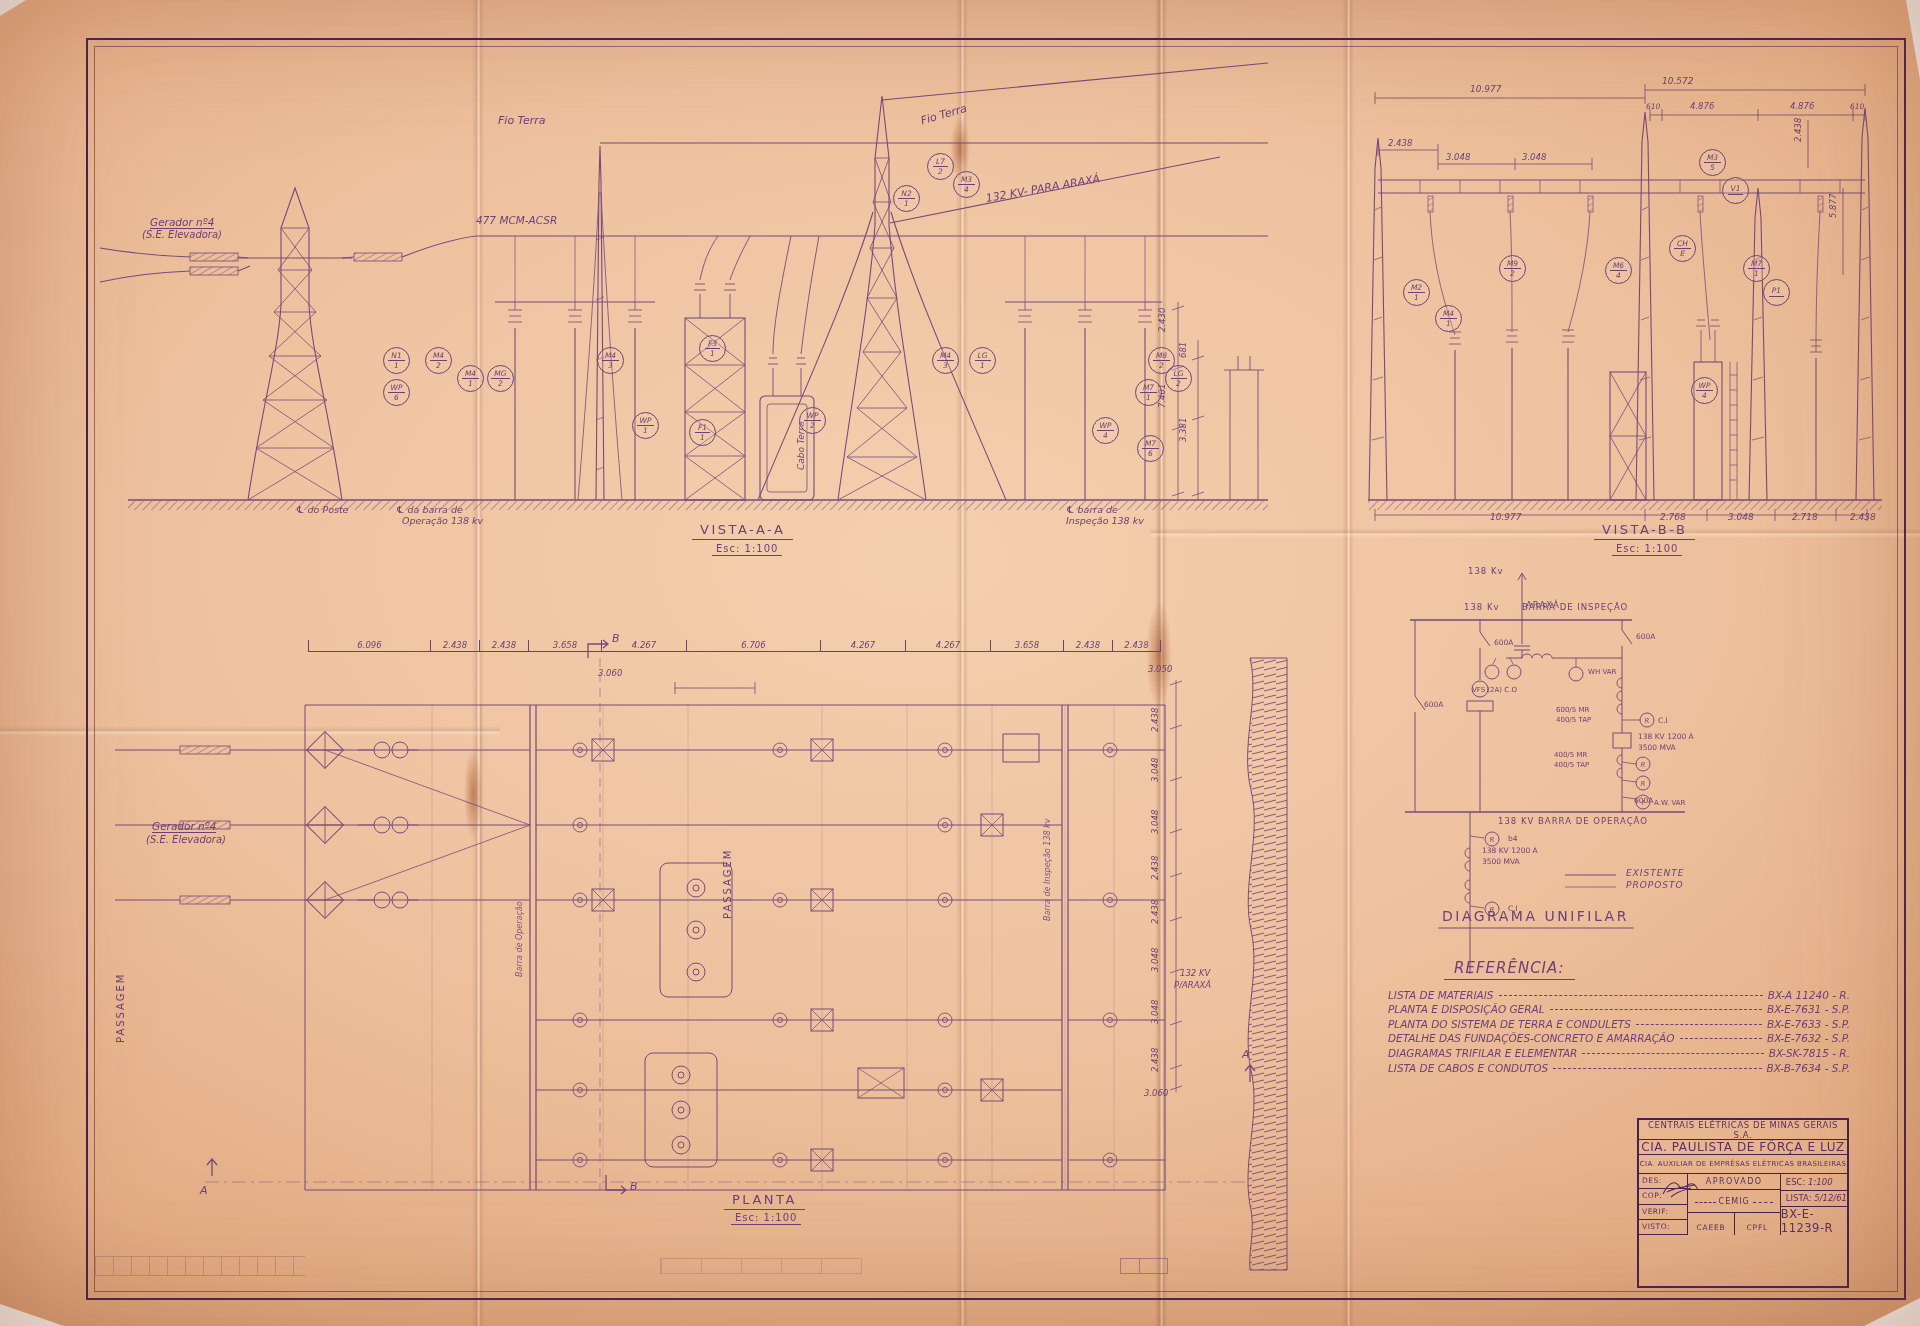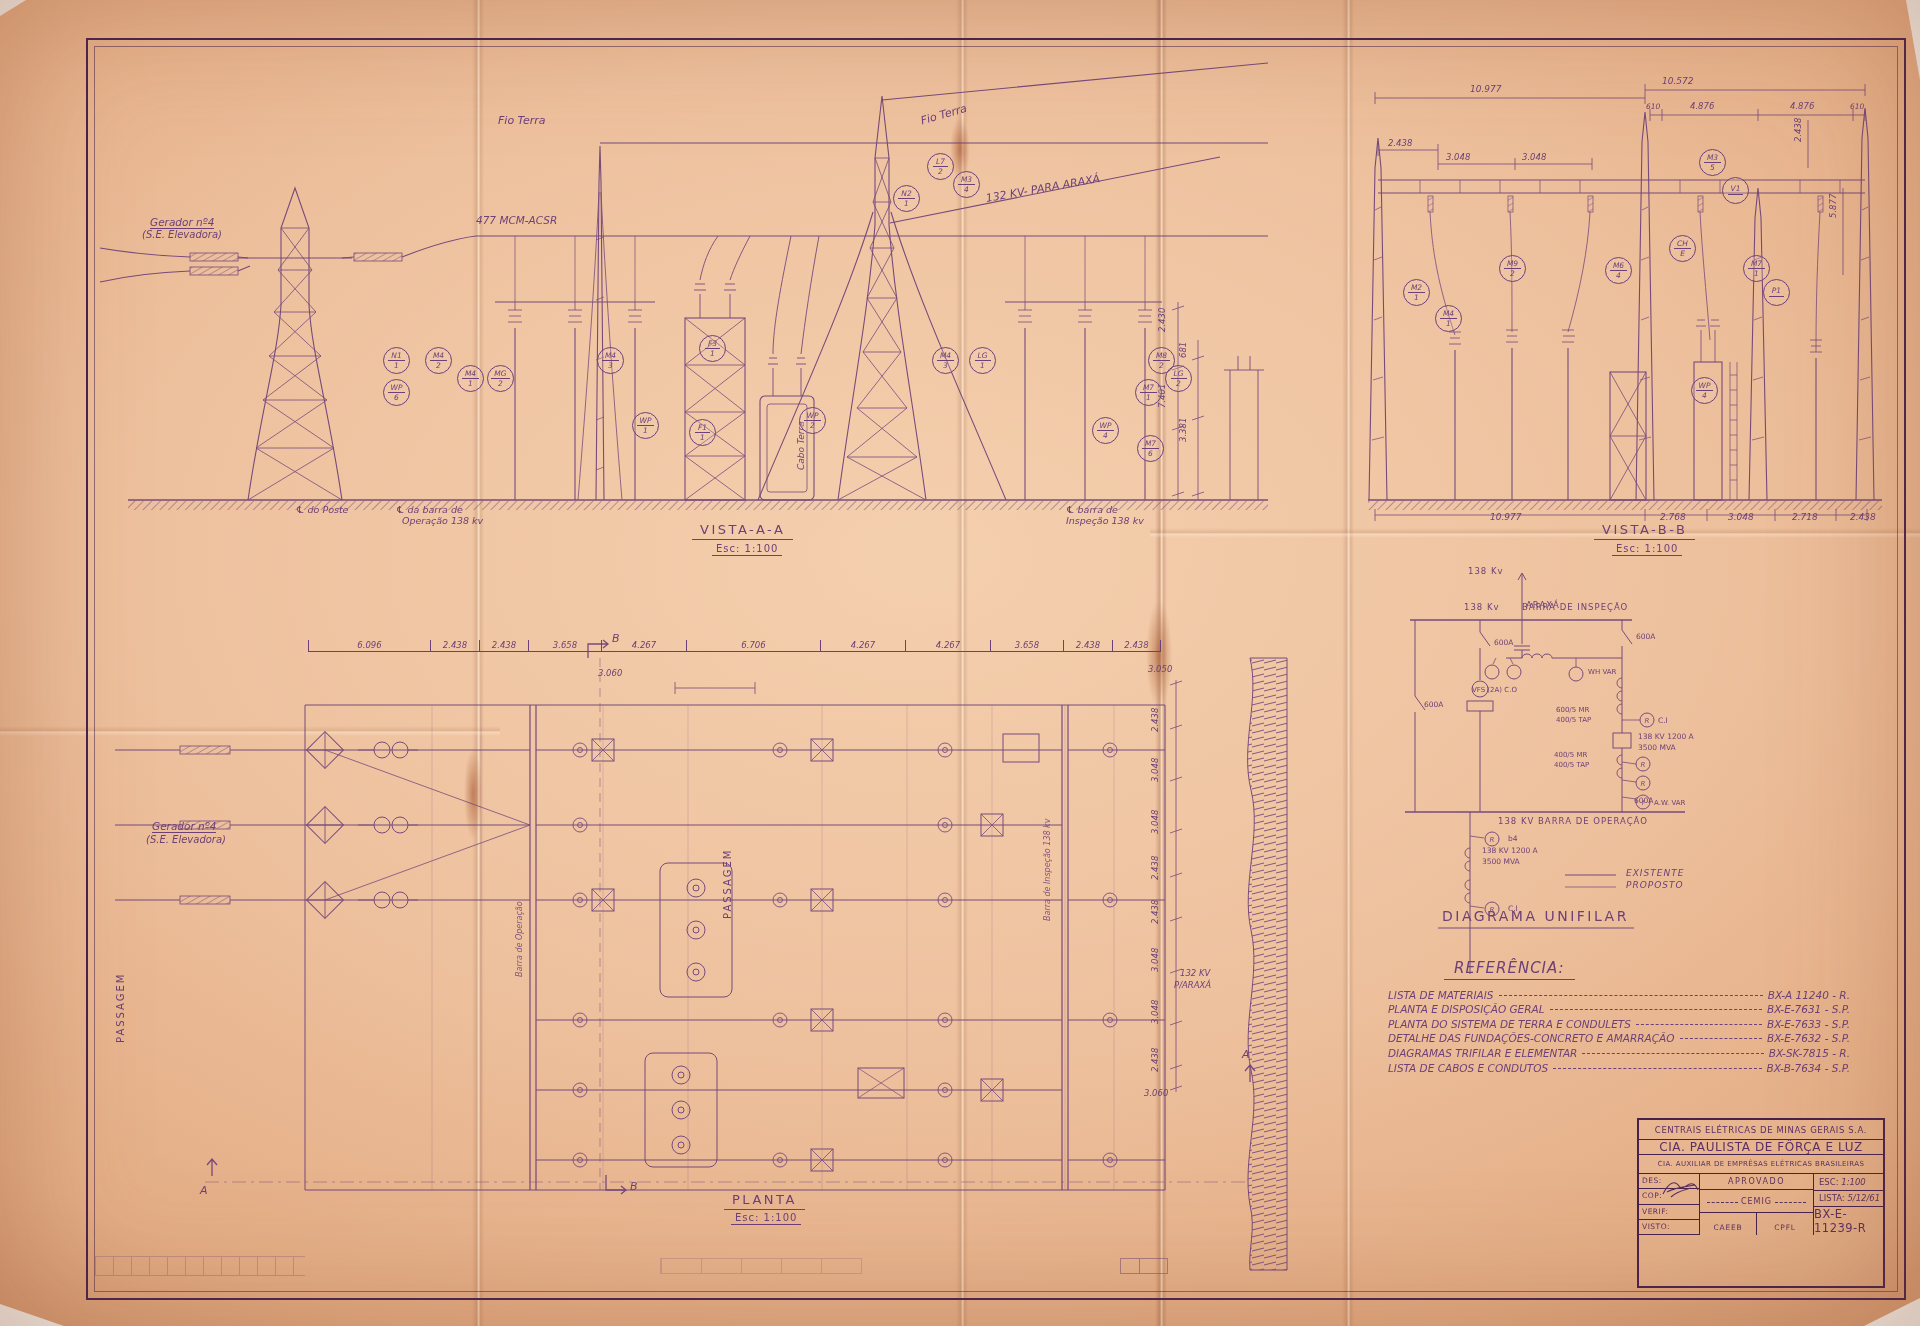--- a/index.html
+++ b/index.html
@@ -44,21 +44,21 @@
   .dc:last-child{border-right:1px solid var(--ink)}
   .dc span{position:absolute;bottom:1px;left:50%;transform:translateX(-50%);
       font:italic 8.5px "DejaVu Sans",sans-serif;color:var(--ink);white-space:nowrap}
   
   .ref{position:absolute;color:var(--ink)}
   .ref-title{font:italic 15px "DejaVu Sans",sans-serif;letter-spacing:1px;border-bottom:1.2px solid var(--ink);
       display:inline-block;margin-left:56px;padding:0 10px 2px}
   .ref-row{display:flex;align-items:baseline;font:italic 10.5px "DejaVu Sans",sans-serif;margin-top:2.6px}
   .ref-fill{flex:1;border-bottom:1.3px dashed var(--ink);margin:0 5px;transform:translateY(-3px)}
   
-  .tb{position:absolute;left:1637px;top:1118px;width:248px;height:170px;border:2px solid var(--dark);
+  .tb{position:absolute;left:1637px;top:1118px;width:212px;height:170px;border:2px solid var(--dark);
       color:var(--tb);box-sizing:border-box;background:rgba(246,214,184,.12)}
   .tb .row{border-bottom:1.4px solid var(--dark);display:flex;align-items:center;justify-content:center;
       text-align:center;box-sizing:border-box}
   .tb .grid{display:flex;height:61px}
   .tb .c1{width:61px;border-right:1.4px solid var(--dark);box-sizing:border-box;position:relative}
   .tb .c1 div{height:15.25px;border-bottom:1px solid var(--dark);box-sizing:border-box;
       font-size:7.5px;letter-spacing:.5px;padding:2px 0 0 3px}
   .tb .c1 div:last-child{border-bottom:none}
   .tb .c2{width:114px;border-right:1.4px solid var(--dark);box-sizing:border-box;display:flex;flex-direction:column}
   .tb .c2 .ap{height:15px;border-bottom:1px solid var(--dark);font-size:8px;letter-spacing:1.5px;

